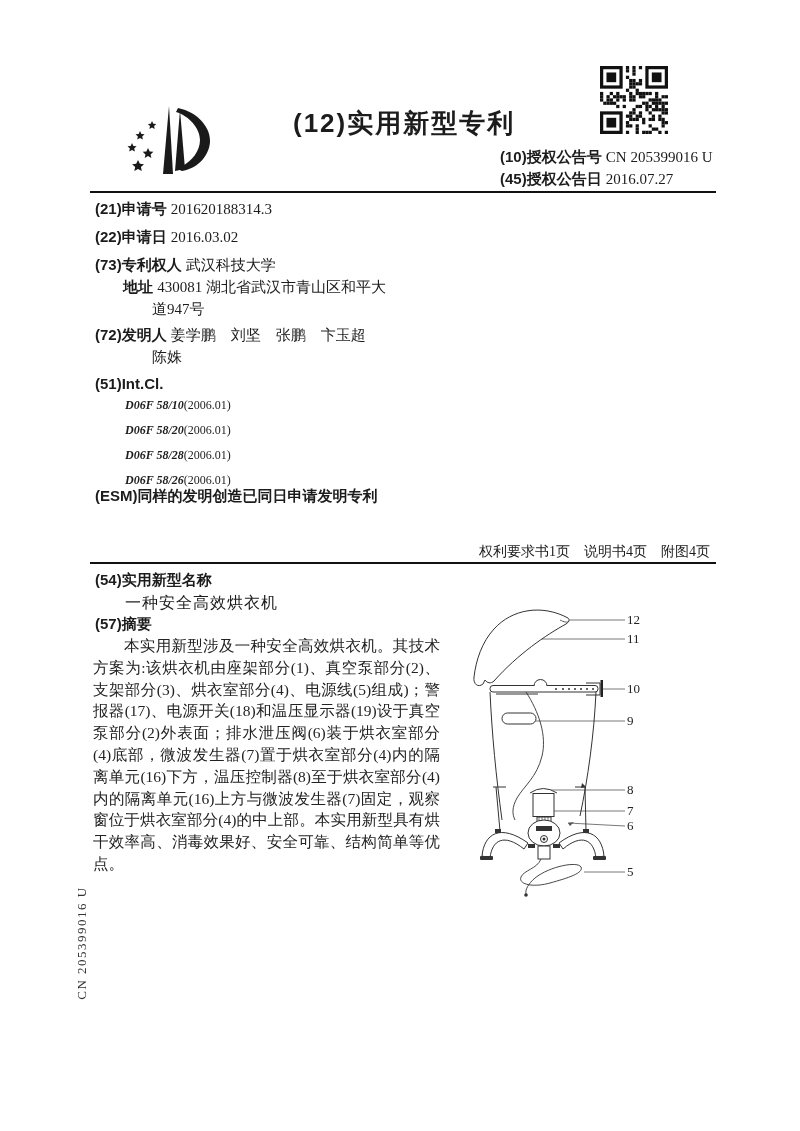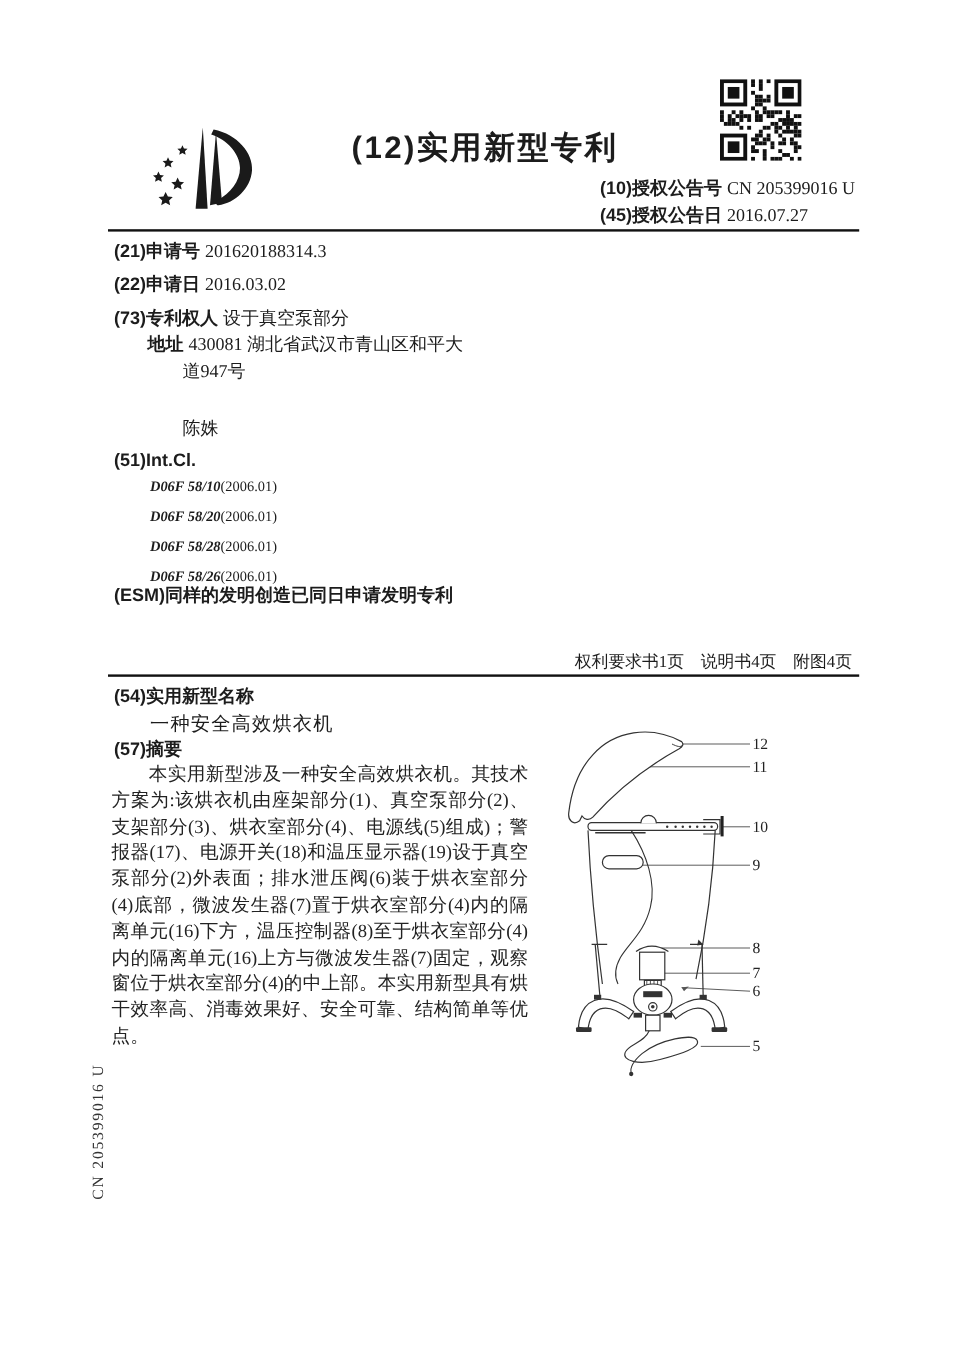--- a/index.html
+++ b/index.html
@@ -198,28 +198,32 @@
   <div class="abs row" style="left:95px;top:200px;">
     <span class="lbl">(21)申请号</span>
     <span class="val">201620188314.3</span>
   </div>
   <div class="abs row" style="left:95px;top:228px;">
     <span class="lbl">(22)申请日</span>
     <span class="val">2016.03.02</span>
   </div>
   <div class="abs row" style="left:95px;top:256px;">
     <span class="lbl">(73)专利权人</span>
-    <span class="val">设于真空泵部分</span>
+    <span class="val">武汉科技大学</span>
   </div>
   <div class="abs row" style="left:123px;top:278px;">
     <span class="lbl">地址</span>
     <span class="val">430081 湖北省武汉市青山区和平大</span>
   </div>
   <div class="abs row" style="left:152px;top:300px;">
     <span class="val">道947号</span>
+  </div>
+  <div class="abs row" style="left:95px;top:326px;">
+    <span class="lbl">(72)发明人</span>
+    <span class="val">姜学鹏　刘坚　张鹏　卞玉超</span>
   </div>
   <div class="abs row" style="left:152px;top:348px;">
     <span class="val">陈姝</span>
   </div>
   <div class="abs row" style="left:95px;top:375px;">
     <span class="lbl">(51)Int.Cl.</span>
   </div>
   <div class="abs ipc" style="left:125px;top:398px;">
     <span class="code">D06F 58/10</span><span>(2006.01)</span>
   </div>

